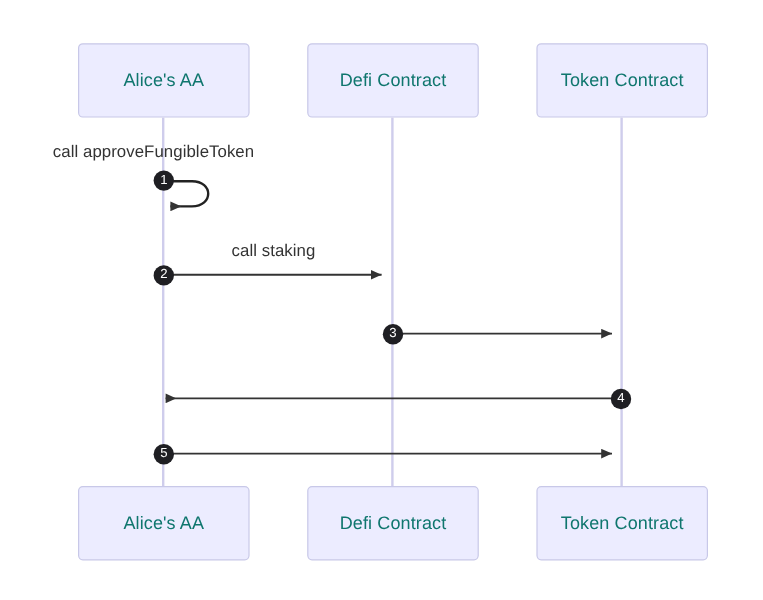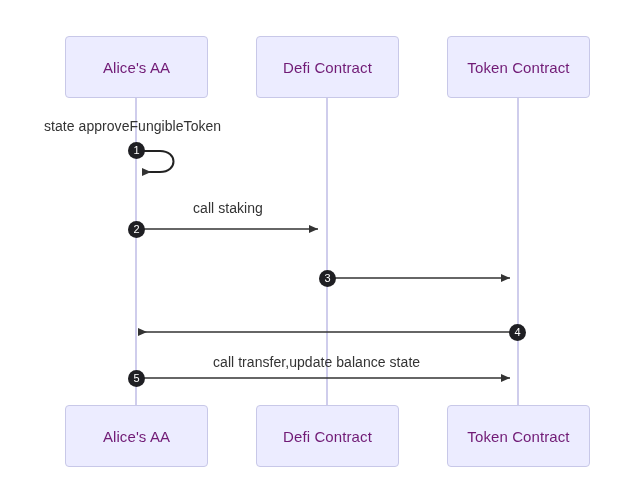--- a/index.html
+++ b/index.html
@@ -26,21 +26,21 @@
     box-sizing: border-box;
     background: #ECECFF;
     border: 1px solid #C8C8E8;
     border-radius: 4px;
     display: flex;
     align-items: center;
     justify-content: center;
   }
   .participant-label {
     font-size: 15px;
-    color: #701a75;
+    color: #0f766e;
     font-family: "Liberation Sans", sans-serif;
     letter-spacing: 0.1px;
     white-space: nowrap;
   }
   .lifeline {
     position: absolute;
     width: 2px;
     background: #CFCDEC;
   }
   .msg-label {
@@ -86,21 +86,21 @@
   </div>
 
   <div class="participant-box" style="left:447px; top:36px; width:143px; height:62px;">
     <span class="participant-label">Token Contract</span>
   </div>
 
   <div class="lifeline" style="left:135px; top:98px; height:307px;"></div>
   <div class="lifeline" style="left:326px; top:98px; height:307px;"></div>
   <div class="lifeline" style="left:517px; top:98px; height:307px;"></div>
 
-  <div class="msg-label" style="left:44px; top:118px;">state approveFungibleToken</div>
+  <div class="msg-label" style="left:44px; top:118px;">call approveFungibleToken</div>
 
   <svg class="arrow-svg" style="left:130px; top:140px;" width="70" height="45" viewBox="0 0 70 45">
     <defs>
       <marker id="ah-left-1" markerWidth="10" markerHeight="10" refX="9" refY="4" orient="auto" markerUnits="userSpaceOnUse">
         <path d="M9,0 L9,8 L0,4 z" fill="#333333"></path>
       </marker>
     </defs>
     <path d="M7,11 L30,11 C48,11 48,32 30,32 L12,32" fill="none" stroke="#222222" stroke-width="2" marker-end="url(#ah-left-1)"></path>
   </svg>
 
@@ -136,21 +136,20 @@
     <defs>
       <marker id="ah-left-4" markerWidth="10" markerHeight="10" refX="9" refY="4" orient="auto" markerUnits="userSpaceOnUse">
         <path d="M9,0 L9,8 L0,4 z" fill="#333333"></path>
       </marker>
     </defs>
     <line x1="381" y1="7" x2="8" y2="7" stroke="#333333" stroke-width="1.6" marker-end="url(#ah-left-4)"></line>
   </svg>
 
   <div class="seq-num" style="left:509px; top:324px;">4</div>
 
-  <div class="msg-label" style="left:213px; top:354px;">call transfer,update balance state</div>
 
   <svg class="arrow-svg" style="left:130px; top:371px;" width="396" height="14" viewBox="0 0 396 14">
     <defs>
       <marker id="ah-right-5" markerWidth="10" markerHeight="10" refX="9" refY="4" orient="auto" markerUnits="userSpaceOnUse">
         <path d="M0,0 L0,8 L9,4 z" fill="#333333"></path>
       </marker>
     </defs>
     <line x1="6" y1="7" x2="380" y2="7" stroke="#333333" stroke-width="1.6" marker-end="url(#ah-right-5)"></line>
   </svg>
 

